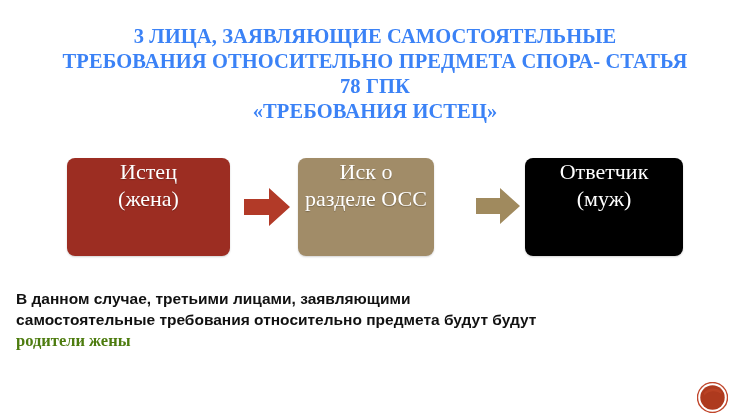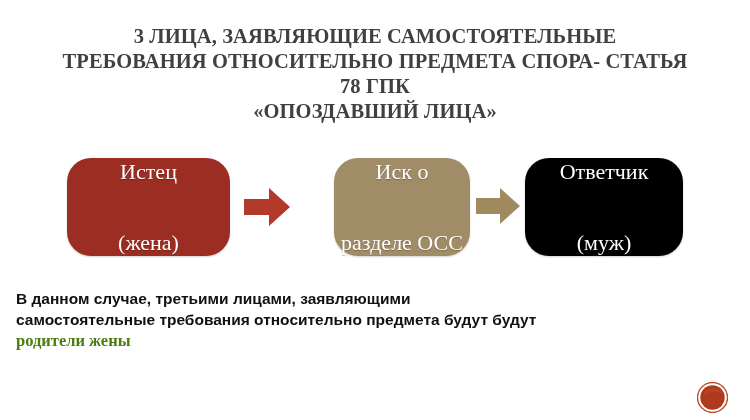--- a/index.html
+++ b/index.html
@@ -27,58 +27,58 @@
     top: 24px;
     width: 750px;
     text-align: center;
   }
   .title-line {
     font-family: "Liberation Serif", serif;
     font-weight: bold;
     font-size: 20.5px;
     line-height: 25px;
     letter-spacing: 0.1px;
-    color: #404040;
+    color: #3b82f6;
     white-space: nowrap;
   }
 
   
   #flow-row {
     position: absolute;
     left: 0;
     top: 158px;
     width: 750px;
     height: 98px;
   }
   .flow-box {
     position: absolute;
     top: 0;
     height: 98px;
-    border-radius: 24px;
+    border-radius: 8px;
     display: flex;
     flex-direction: column;
     align-items: center;
-    justify-content: space-between;
+    justify-content: flex-start;
     box-sizing: border-box;
     box-shadow: 0 1px 2px rgba(0,0,0,0.18);
   }
   .box-line {
     color: #ffffff;
     font-family: "Liberation Serif", serif;
     font-size: 22px;
     line-height: 27px;
     white-space: nowrap;
     text-shadow: 0 1px 1px rgba(0,0,0,0.25);
   }
   .box-line.bold {
     font-weight: normal;
   }
 
   #box-plaintiff  { left: 67px;  width: 163px; background: #9C2D22; }
-  #box-claim      { left: 298px; width: 136px; background: #A18C68; margin-left: 36px; }
+  #box-claim      { left: 298px; width: 136px; background: #A18C68; }
   #box-defendant  { left: 525px; width: 158px; background: #000000; }
 
   .flow-arrow {
     position: absolute;
     top: 30px;
   }
   #arrow-1 { left: 244px; width: 46px; height: 38px; }
   #arrow-2 { left: 476px; width: 44px; height: 36px; }
 
   
@@ -114,21 +114,21 @@
 </style>
 </head>
 <body>
 
 <div id="slide">
 
   <div id="title-block">
     <div class="title-line">3 ЛИЦА, ЗАЯВЛЯЮЩИЕ САМОСТОЯТЕЛЬНЫЕ</div>
     <div class="title-line">ТРЕБОВАНИЯ ОТНОСИТЕЛЬНО ПРЕДМЕТА СПОРА- СТАТЬЯ</div>
     <div class="title-line">78 ГПК</div>
-    <div class="title-line">«ОПОЗДАВШИЙ ЛИЦА»</div>
+    <div class="title-line">«ТРЕБОВАНИЯ ИСТЕЦ»</div>
   </div>
 
   <div id="flow-row">
 
     <div class="flow-box" id="box-plaintiff">
       <span class="box-line">Истец</span>
       <span class="box-line bold">(жена)</span>
     </div>
 
     <div class="flow-arrow" id="arrow-1">

